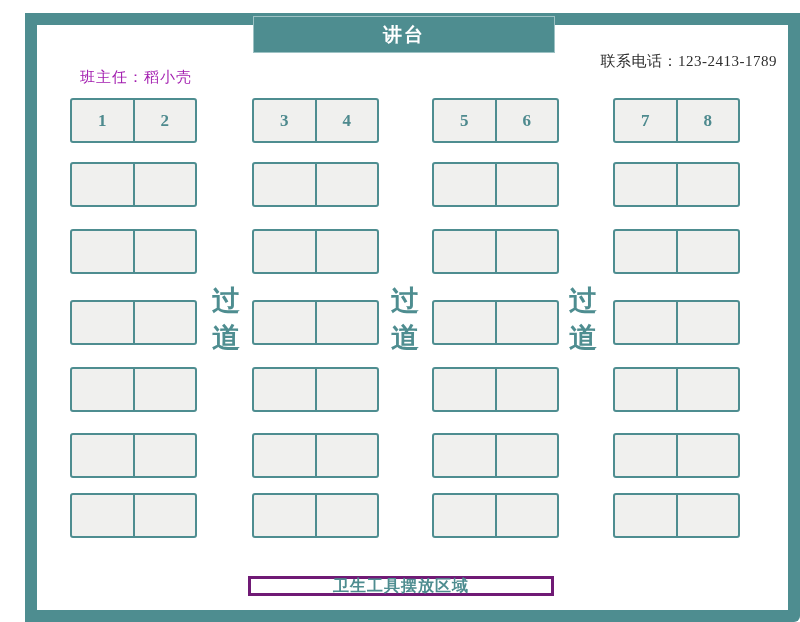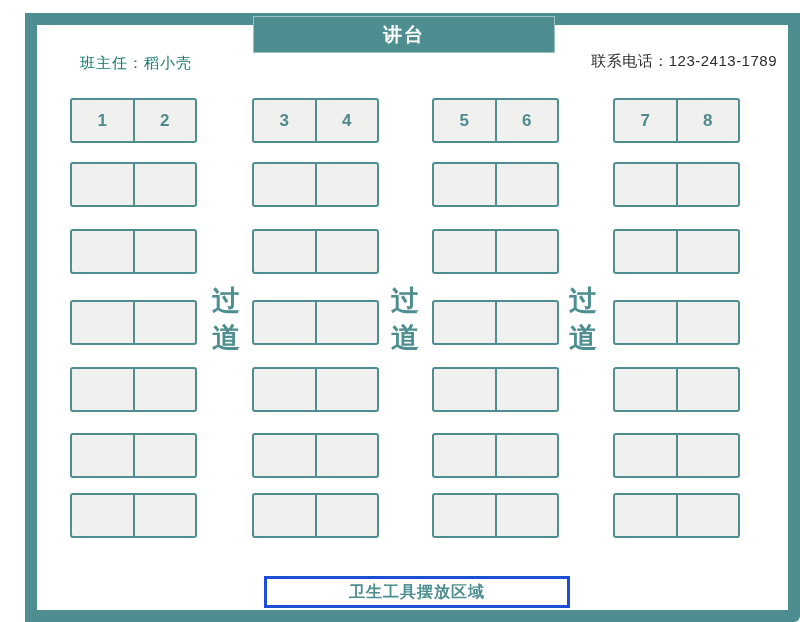--- a/index.html
+++ b/index.html
@@ -1,37 +1,37 @@
 <!DOCTYPE html>
 <html><head>
 <meta charset="utf-8">
 <style>
   html,body{margin:0;padding:0;background:#ffffff;}
   .page{
     position:relative;width:800px;height:622px;overflow:hidden;background:#ffffff;
-    font-family:Liberation Sans, sans-serif;
+    font-family:Liberation Serif, serif;
     border-radius:6px;
   }
   
   .frame{
     position:absolute;left:25px;top:13px;width:775px;height:609px;
     border:12px solid #4e8d90;box-sizing:border-box;background:transparent;
   }
   
   .podium{
     position:absolute;left:253px;top:16px;width:302px;height:37px;
     background:#4e8d90;border:1px solid #9dc2c4;box-sizing:border-box;
     display:flex;align-items:center;justify-content:center;
   }
   .podium span{
     color:#ffffff;font-size:19px;font-weight:bold;letter-spacing:2px;line-height:1;
   }
   
   .teacher{
-    position:absolute;left:80px;top:54px;font-size:15px;color:#0f766e;letter-spacing:1px;
+    position:absolute;left:80px;top:68px;font-size:15px;color:#a21caf;letter-spacing:1px;
   }
   .phone{
     position:absolute;right:23px;top:52px;font-size:15px;color:#2e2e2e;letter-spacing:0.5px;
   }
   
   .col{position:absolute;top:98px;width:127px;height:441px;}
   .col-1{left:70px;}
   .col-2{left:252px;}
   .col-3{left:432px;}
   .col-4{left:613px;}
@@ -56,22 +56,22 @@
   .aisle{
     position:absolute;top:282px;width:36px;text-align:center;
     color:#4e8d90;font-size:28px;font-weight:bold;line-height:37px;
   }
   .aisle span{display:block;}
   .aisle-1{left:208px;}
   .aisle-2{left:387px;}
   .aisle-3{left:565px;}
   
   .supplies{
-    position:absolute;left:264px;top:576px;width:306px;height:32px;
-    background:#ffffff;border:3px solid #1d4ed8;box-sizing:border-box;
+    position:absolute;left:248px;top:576px;width:306px;height:20px;
+    background:#ffffff;border:3px solid #701a75;box-sizing:border-box;
     display:flex;align-items:center;justify-content:center;z-index:2;
   }
   .supplies span{
     color:#4e8d90;font-size:16px;font-weight:bold;letter-spacing:1px;line-height:1;
   }
 </style>
 </head>
 <body>
 
 <div class="page">

